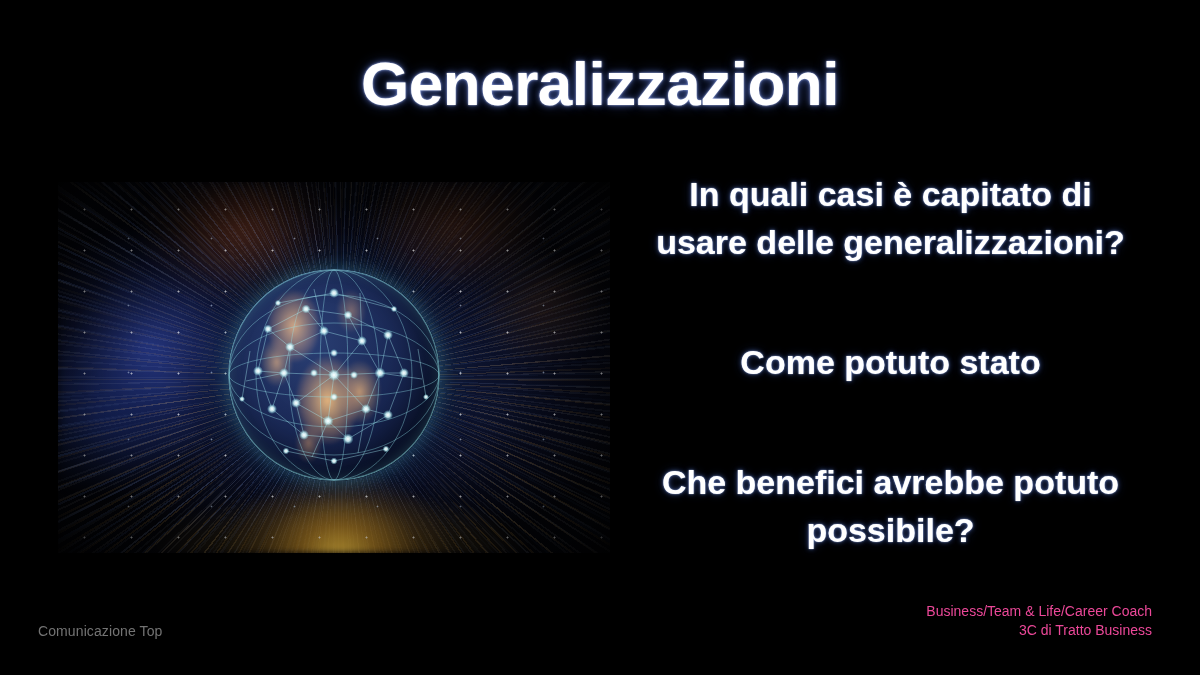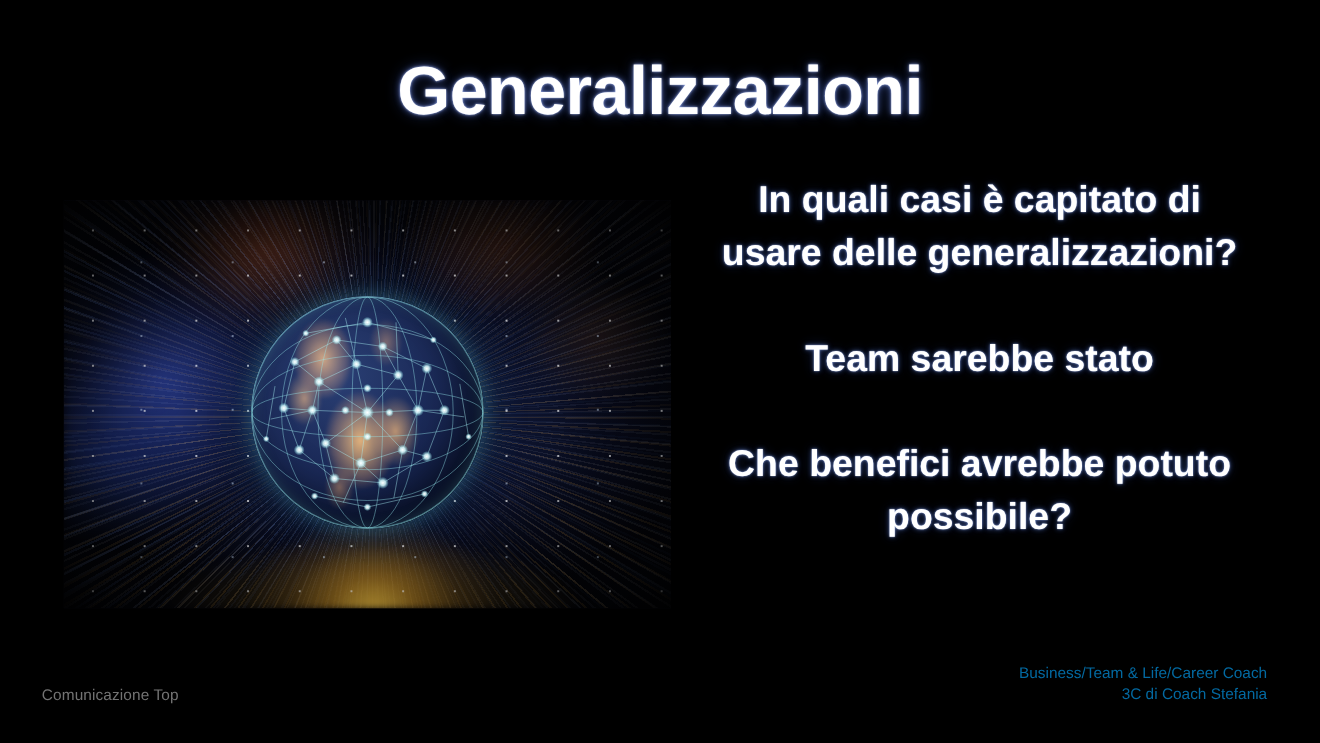--- a/index.html
+++ b/index.html
@@ -176,40 +176,40 @@
     text-align: center;
     color: #ffffff;
     font-size: 34px;
     font-weight: bold;
     line-height: 48px;
     text-shadow:
        0 0 1.5px rgba(185,205,255,0.9),
        0 0 5px rgba(110,145,245,0.5),
        0 0 11px rgba(60,100,220,0.28);
   }
-  .q-block { margin: 0; text-align: center; }
+  .q-block { margin: 12px; text-align: center; }
   .q-gap { height: 48px; }
 
   
   #footer-left {
     position: absolute;
     left: 38px;
     top: 623px;
     font-size: 14px;
     color: #737373;
     letter-spacing: 0.1px;
   }
   #footer-right {
     position: absolute;
     right: 48px;
     top: 602px;
     text-align: right;
     font-size: 14px;
     line-height: 19px;
-    color: #0369a1;
+    color: #ec4899;
   }
 </style>
 </head>
 <body>
 
 <div id="slide">
 
   <div id="slide-title">Generalizzazioni</div>
 
   <div id="globe-figure" aria-label="Rete globale luminosa attorno al pianeta Terra nello spazio">
@@ -296,29 +296,29 @@
     <div class="scene-layer vignette"></div>
   </div>
 
   <div id="questions">
     <div class="q-block">
       <div>In quali casi è capitato di</div>
       <div>usare delle generalizzazioni?</div>
     </div>
     <div class="q-gap"></div>
     <div class="q-block">
-      <div>Team sarebbe stato</div>
+      <div>Come potuto stato</div>
     </div>
     <div class="q-gap"></div>
     <div class="q-block">
       <div>Che benefici avrebbe potuto</div>
       <div>possibile?</div>
     </div>
   </div>
 
   <div id="footer-left">Comunicazione Top</div>
 
   <div id="footer-right">
     <div>Business/Team &amp; Life/Career Coach</div>
-    <div>3C di Coach Stefania</div>
+    <div>3C di Tratto Business</div>
   </div>
 
 </div>
 
 </body></html>

